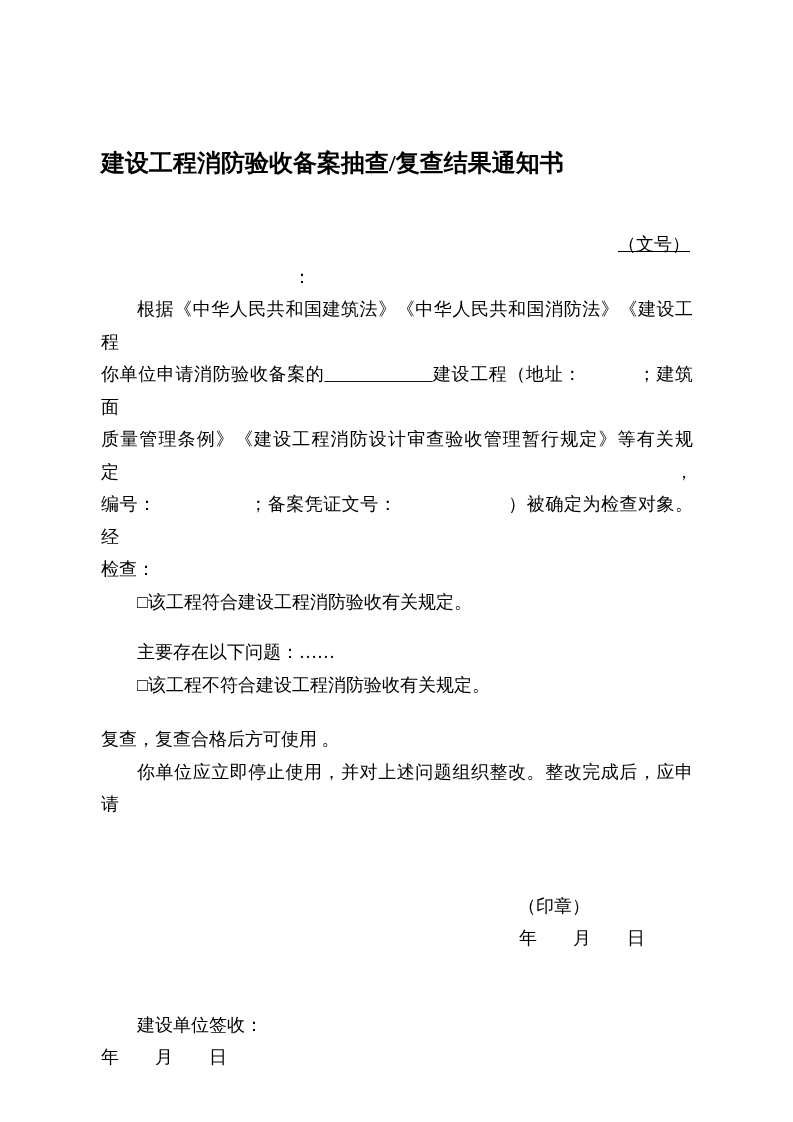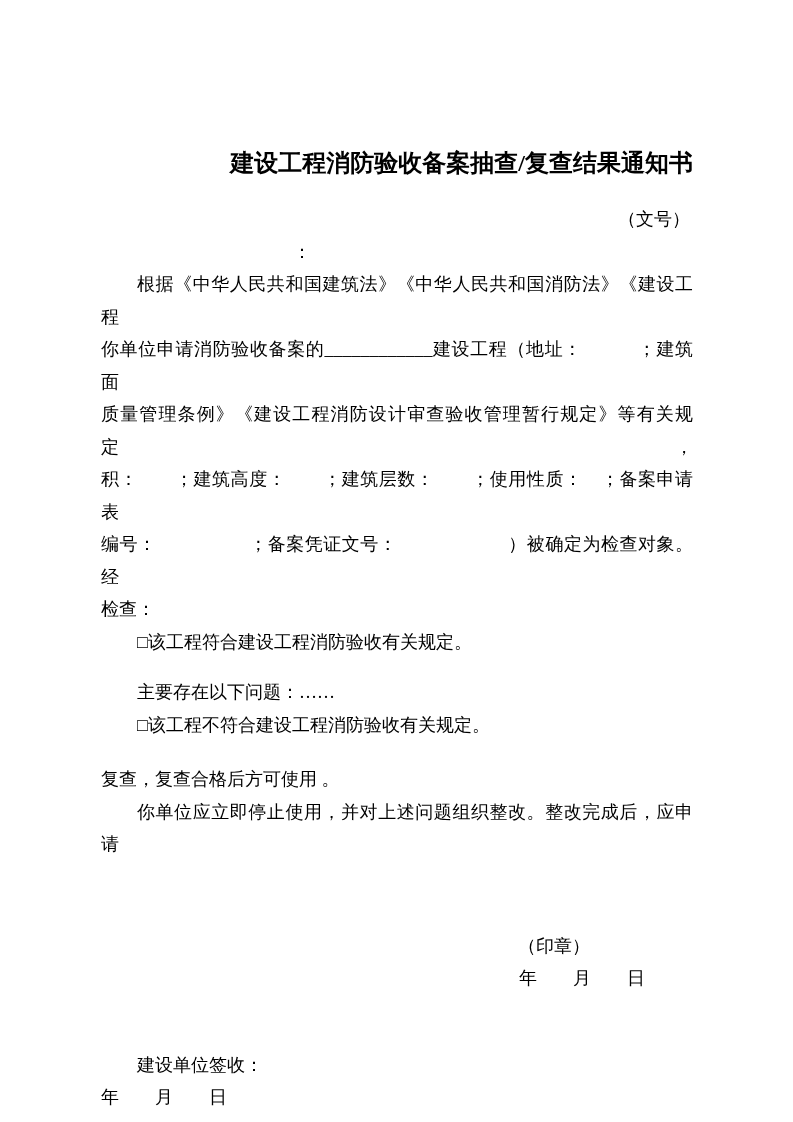--- a/index.html
+++ b/index.html
@@ -10,37 +10,37 @@
     background: #ffffff;
     color: #000000;
     font-family: "Liberation Serif", "DejaVu Serif", serif;
     box-sizing: border-box;
     padding: 147px 100px 0 101px;
     overflow: hidden;
   }
   .title {
     font-size: 24px;
     font-weight: bold;
-    text-align: right;
+    text-align: left;
     line-height: 33px;
     white-space: nowrap;
   }
   .line {
     font-size: 18px;
     line-height: 32.5px;
     white-space: nowrap;
   }
   .just {
     text-align: justify;
     text-align-last: justify;
     white-space: normal;
   }
   .indent { text-indent: 36px; }
   .right { text-align: right; }
-  .docnum { margin-top: 23px; padding-right: 3px; }
+  .docnum { margin-top: 48px; padding-right: 3px; text-decoration: underline; }
   .addr { padding-left: 192px; }
   .stamp-line { padding-right: 103px; }
   .date-line { padding-right: 48px; }
   .sp18 { height: 18px; }
   .sp22 { height: 22px; }
   .sp69 { height: 69px; }
   .sp54 { height: 54px; }
   .sign-row {
     display: flex;
     justify-content: space-between;
@@ -59,21 +59,20 @@
 
   <div class="title">建设工程消防验收备案抽查/复查结果通知书</div>
 
   <div class="line right docnum">（文号）</div>
 
   <div class="line addr">：</div>
 
   <div class="line just indent">根据《中华人民共和国建筑法》《中华人民共和国消防法》《建设工程</div>
   <div class="line just">你单位申请消防验收备案的____________建设工程（地址：　　　；建筑面</div>
   <div class="line just">质量管理条例》《建设工程消防设计审查验收管理暂行规定》等有关规定，</div>
-  <div class="line just">积：　　；建筑高度：　　；建筑层数：　　；使用性质：　；备案申请表</div>
   <div class="line just">编号：　　　　　；备案凭证文号：　　　　　　）被确定为检查对象。经</div>
   <div class="line">检查：</div>
 
   <div class="line indent">
     <span class="checkbox">□</span><span>该工程符合建设工程消防验收有关规定。</span>
   </div>
 
   <div class="sp18"></div>
 
   <div class="line indent">主要存在以下问题：……</div>

